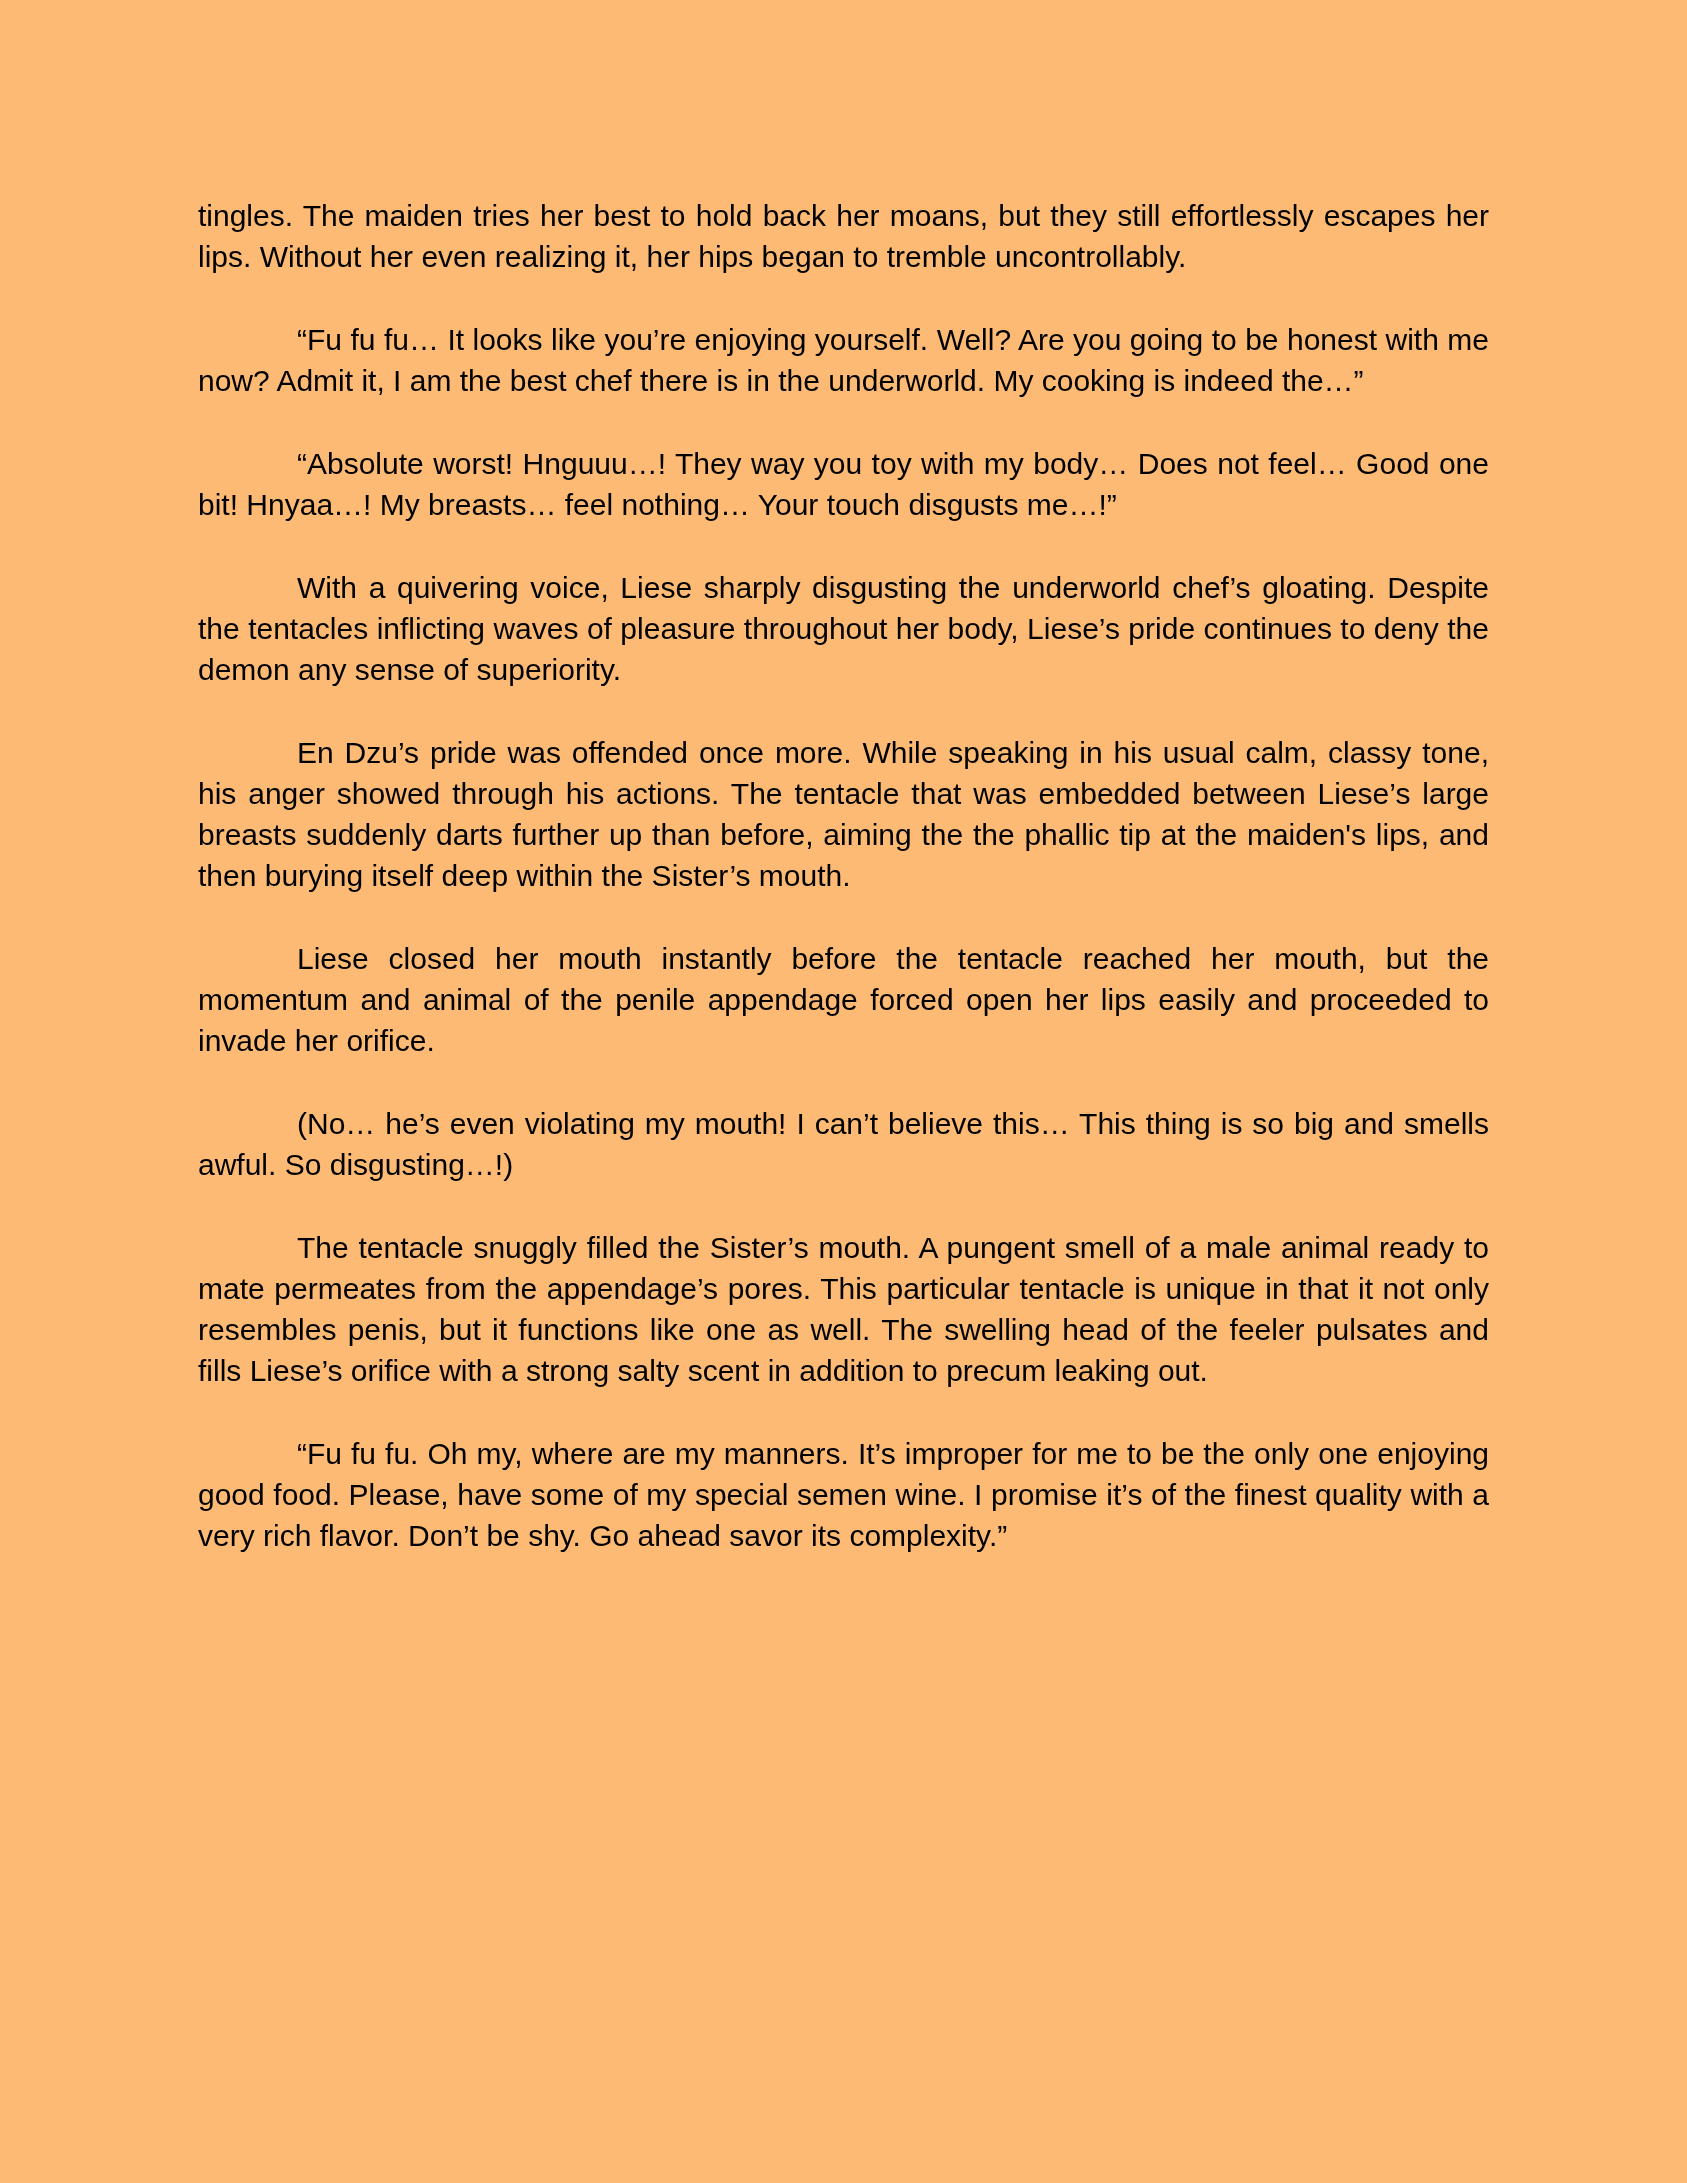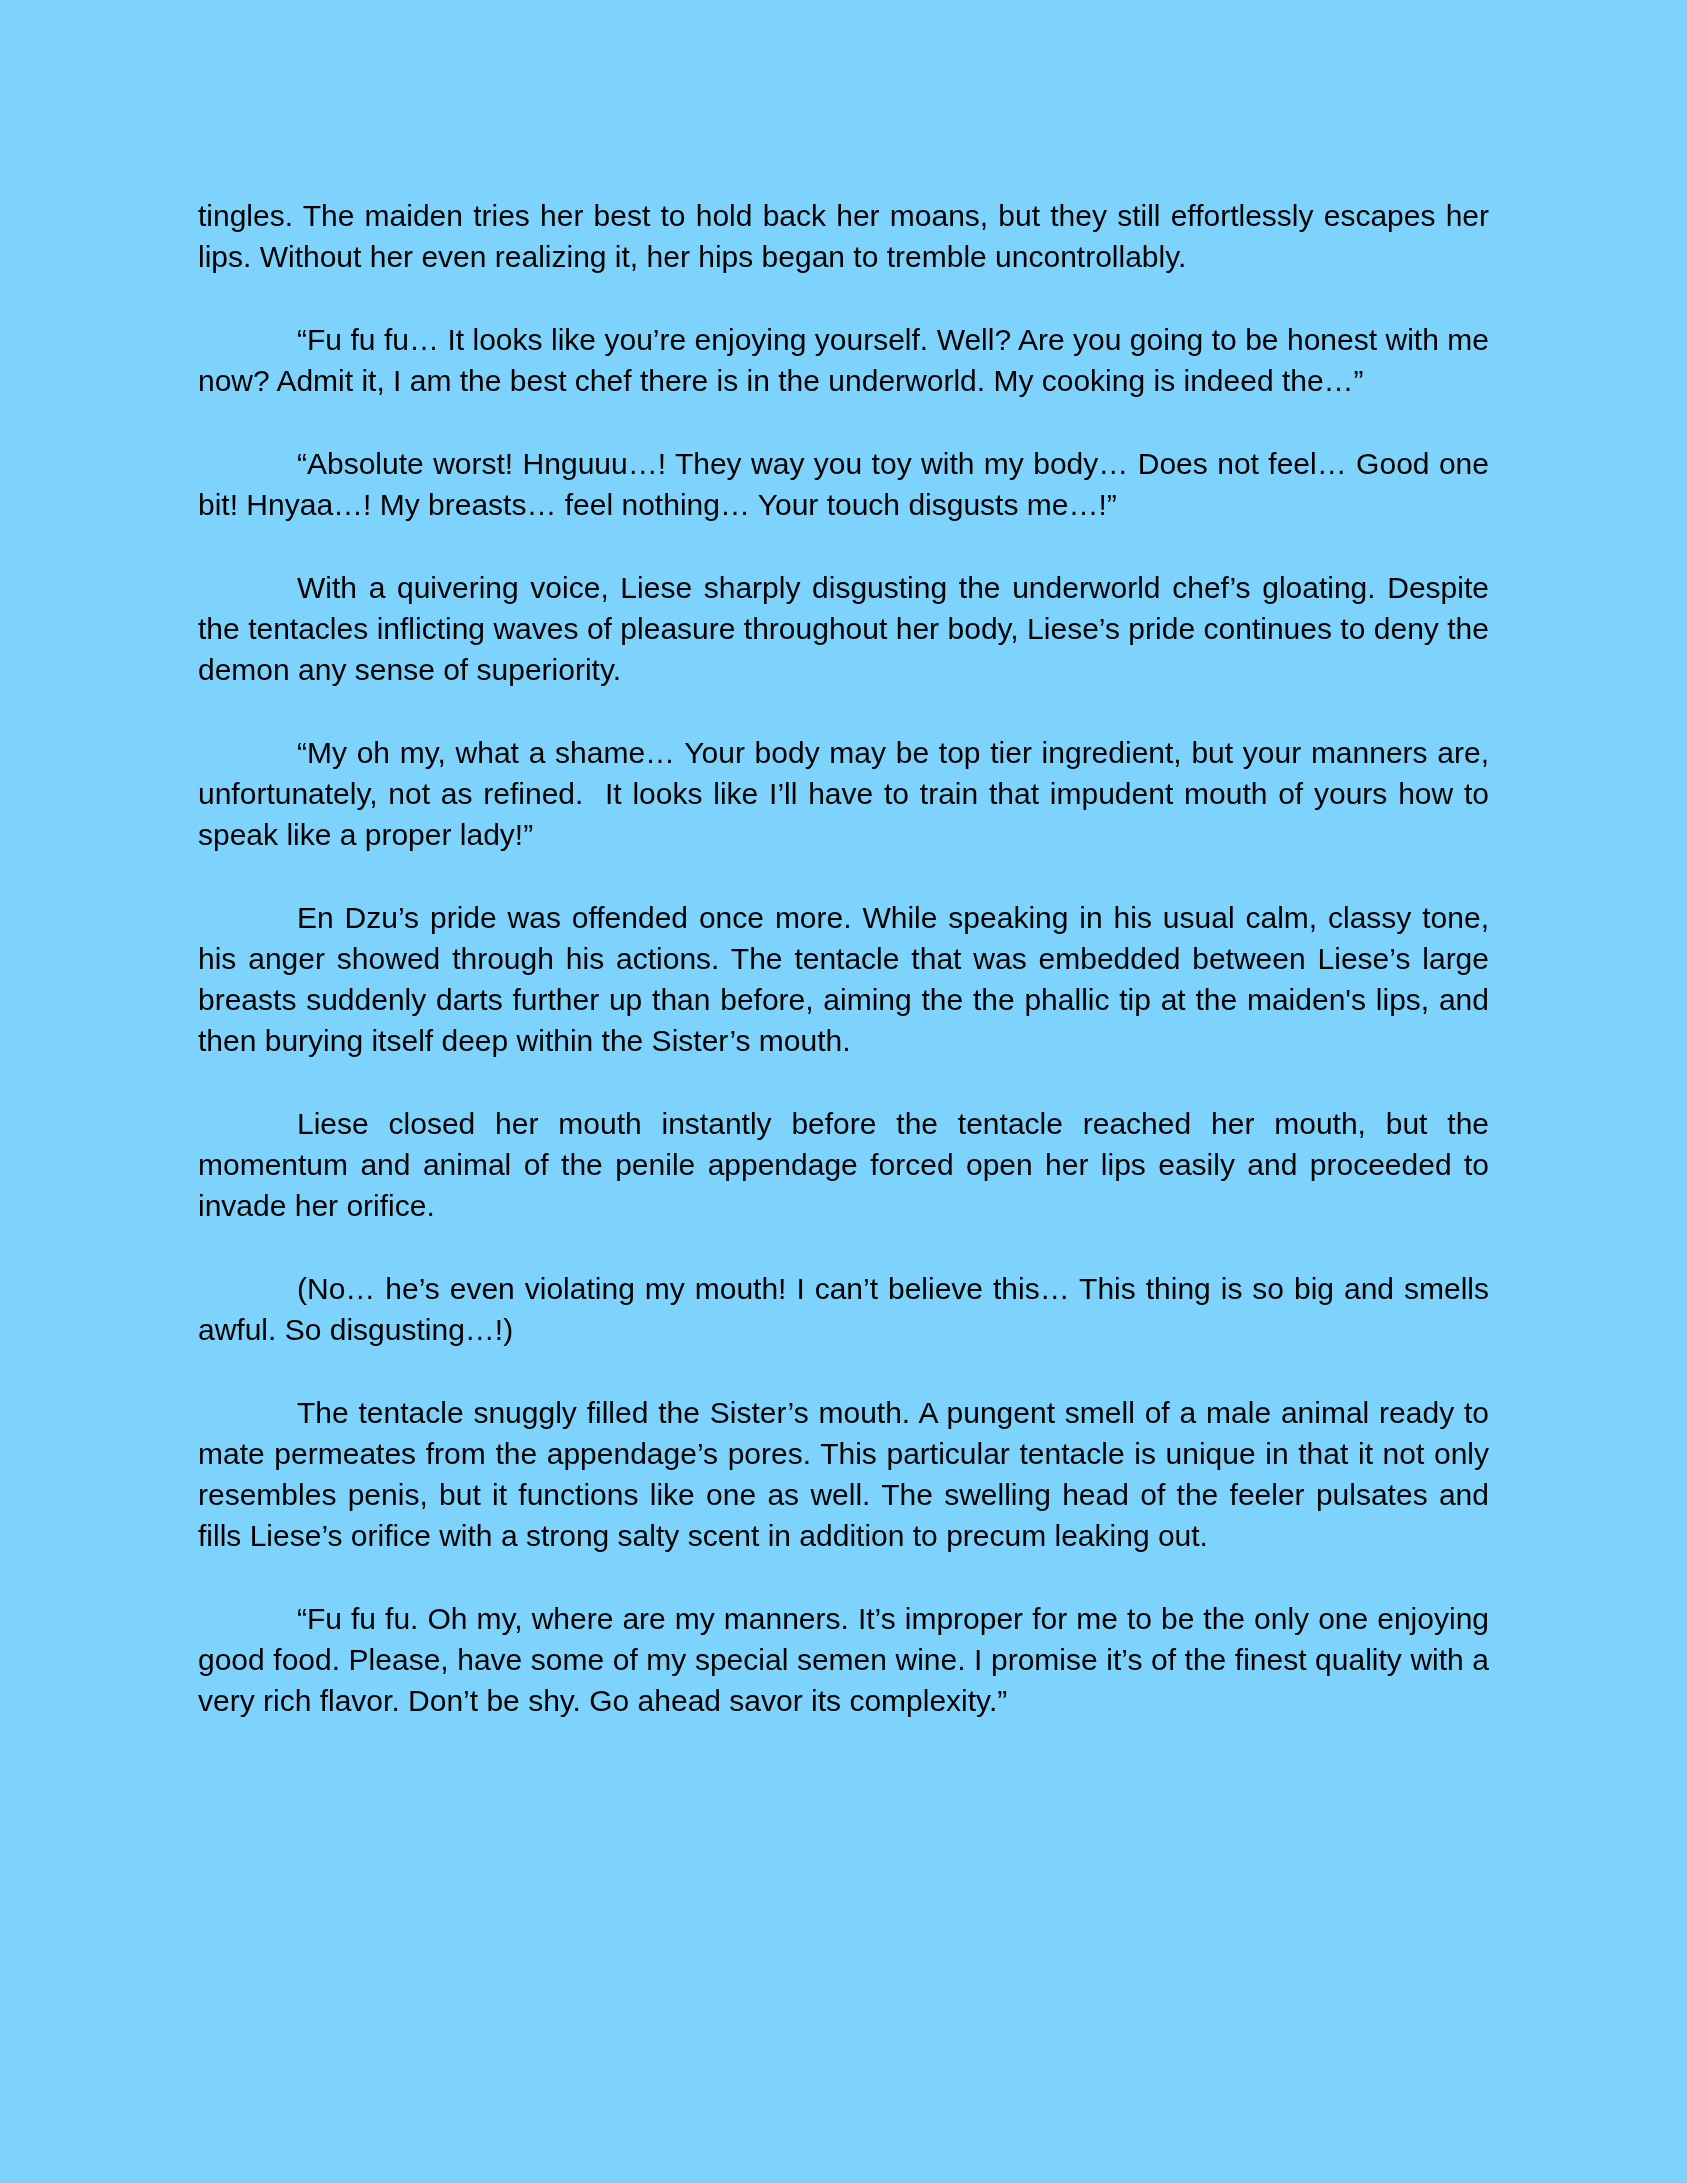--- a/index.html
+++ b/index.html
@@ -6,21 +6,21 @@
     margin: 0;
     padding: 0;
     background: #ffffff;
   }
   .page {
     position: relative;
     width: 1687px;
     height: 2183px;
     box-sizing: border-box;
     padding: 195px 198px 0 198px;
-    background: #7dd3fc;
+    background: #fdba74;
     overflow: hidden;
   }
   .para {
     margin: 0 0 42px 0;
     color: #000000;
     font-family: "Liberation Sans", sans-serif;
     font-size: 30px;
     line-height: 41px;
     text-align: justify;
     text-indent: 99px;
@@ -31,20 +31,19 @@
   }
 </style>
 </head>
 <body>
 
 <div class="page">
   <p class="para first">tingles. The maiden tries her best to hold back her moans, but they still effortlessly escapes her lips. Without her even realizing it, her hips began to tremble uncontrollably.</p>
   <p class="para">“Fu fu fu… It looks like you’re enjoying yourself. Well? Are you going to be honest with me now? Admit it, I am the best chef there is in the underworld. My cooking is indeed the…”</p>
   <p class="para">“Absolute worst! Hnguuu…! They way you toy with my body… Does not feel… Good one bit! Hnyaa…! My breasts… feel nothing… Your touch disgusts me…!”</p>
   <p class="para">With a quivering voice, Liese sharply disgusting the underworld chef’s gloating. Despite the tentacles inflicting waves of pleasure throughout her body, Liese’s pride continues to deny the demon any sense of superiority.</p>
-  <p class="para">“My oh my, what a shame… Your body may be top tier ingredient, but your manners are, unfortunately, not as refined.&nbsp; It looks like I’ll have to train that impudent mouth of yours how to speak like a proper lady!”</p>
   <p class="para">En Dzu’s pride was offended once more. While speaking in his usual calm, classy tone, his anger showed through his actions. The tentacle that was embedded between Liese’s large breasts suddenly darts further up than before, aiming the the phallic tip at the maiden's lips, and then burying itself deep within the Sister’s mouth.</p>
   <p class="para">Liese closed her mouth instantly before the tentacle reached her mouth, but the momentum and animal of the penile appendage forced open her lips easily and proceeded to invade her orifice.</p>
   <p class="para">(No… he’s even violating my mouth! I can’t believe this… This thing is so big and smells awful. So disgusting…!)</p>
   <p class="para">The tentacle snuggly filled the Sister’s mouth. A pungent smell of a male animal ready to mate permeates from the appendage’s pores. This particular tentacle is unique in that it not only resembles penis, but it functions like one as well. The swelling head of the feeler pulsates and fills Liese’s orifice with a strong salty scent in addition to precum leaking out.</p>
   <p class="para">“Fu fu fu. Oh my, where are my manners. It’s improper for me to be the only one enjoying good food. Please, have some of my special semen wine. I promise it’s of the finest quality with a very rich flavor. Don’t be shy. Go ahead savor its complexity.”</p>
 </div>
 
 
 </body></html>

